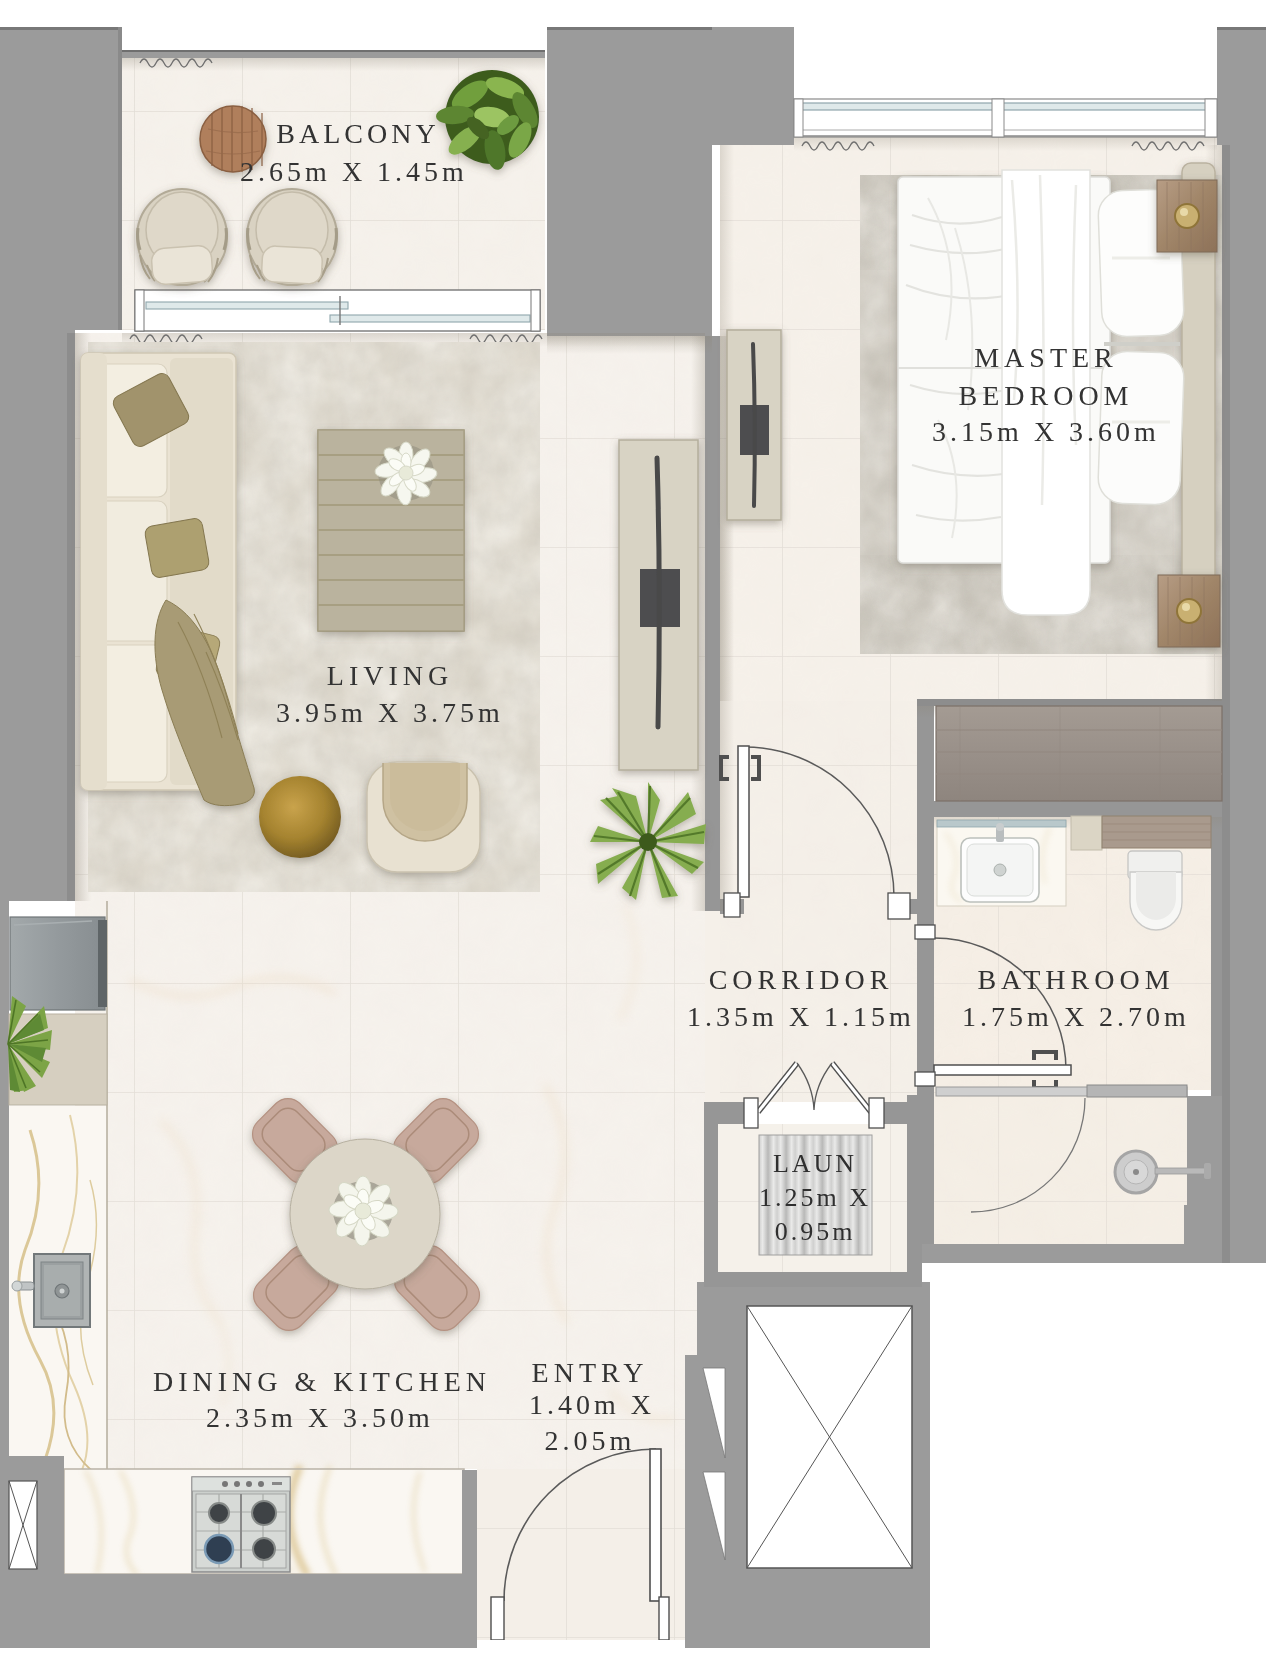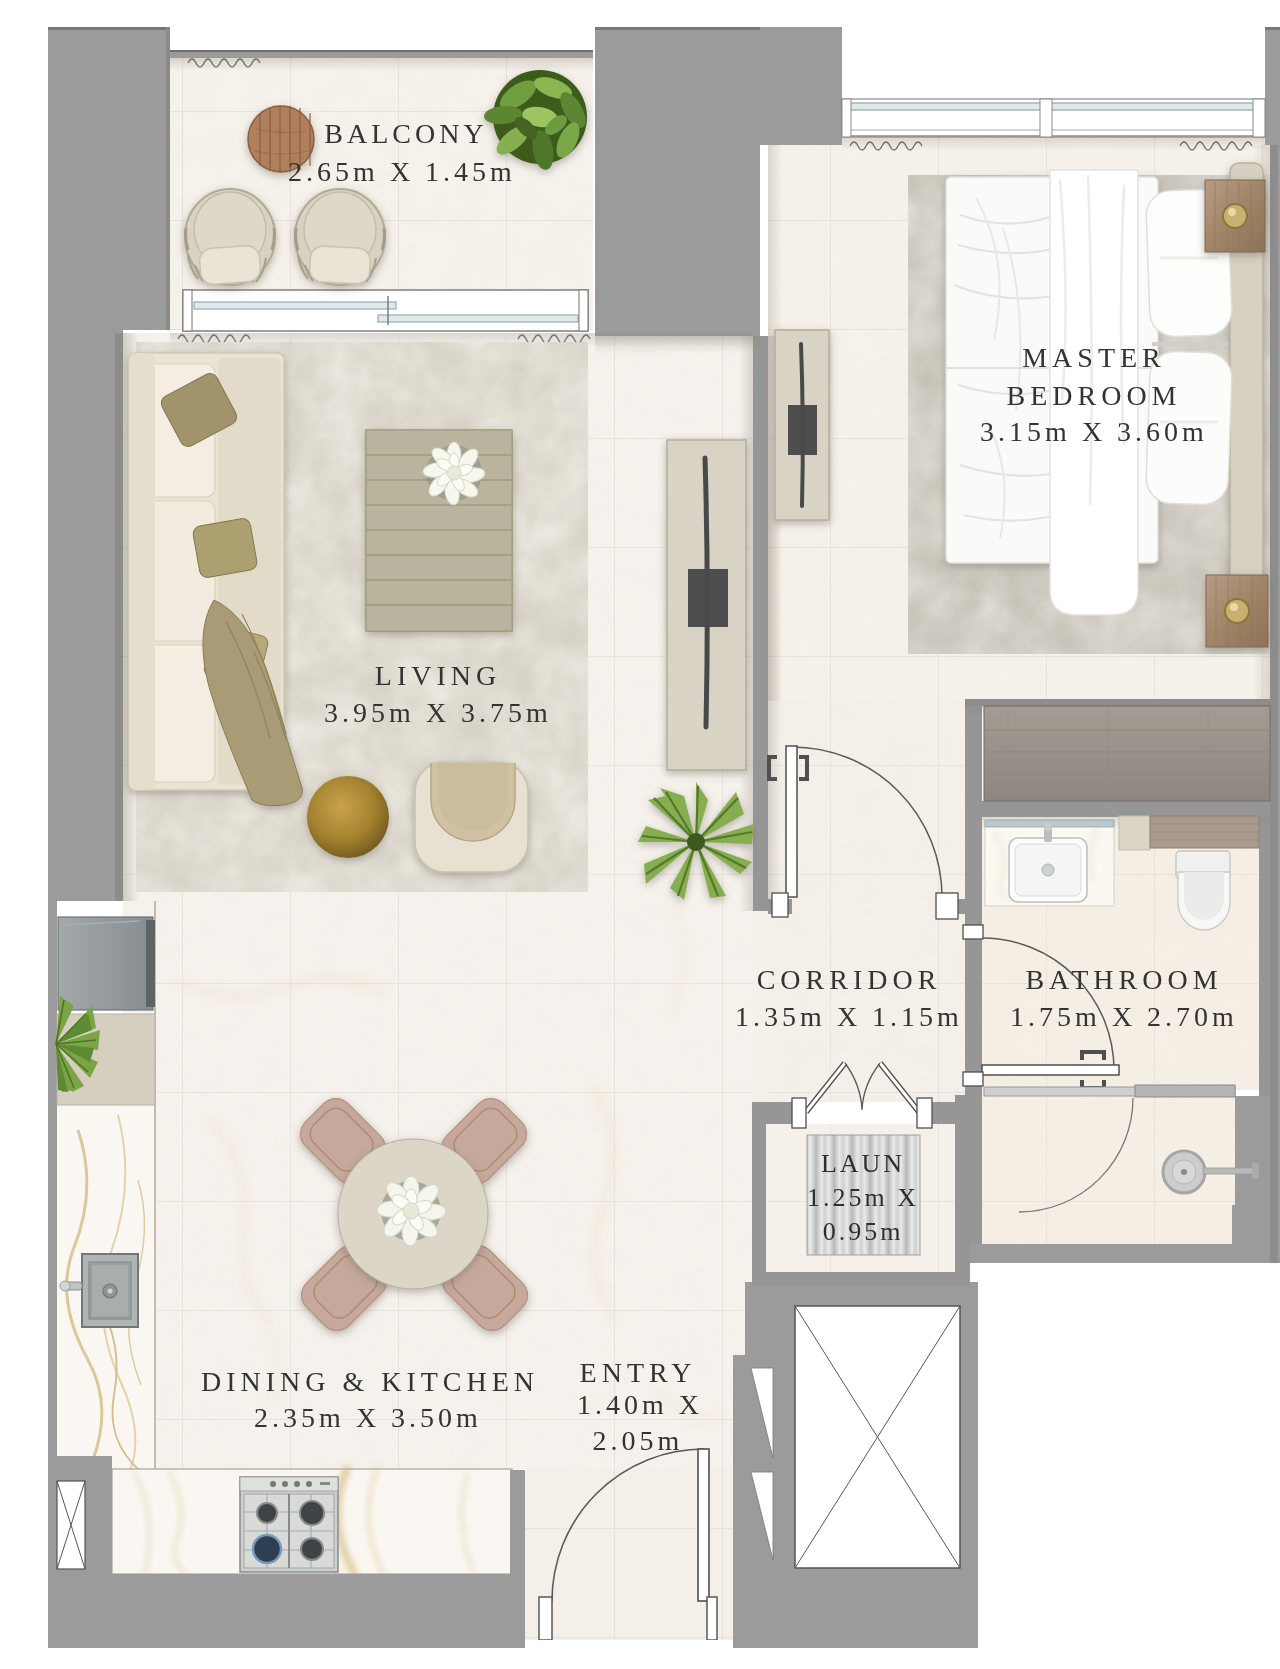--- a/index.html
+++ b/index.html
@@ -1,15 +1,15 @@
 <!DOCTYPE html>
 <html><head><meta charset="utf-8">
 <style>
 html,body{margin:0;padding:0;background:#fff;}
-#plan{width:1120px;height:1669px;position:relative;font-family:"Liberation Serif",serif;margin-left:48px;}
+#plan{width:1120px;height:1669px;position:relative;font-family:"Liberation Serif",serif;}
 svg{display:block}
 </style></head><body>
 <div id="plan">
 <svg width="1280" height="1669" viewBox="0 0 1280 1669">
 <defs>
 <pattern id="tile" width="108" height="109" patternUnits="userSpaceOnUse" x="26" y="2">
   <rect width="108" height="109" fill="none"></rect>
   <path d="M0,0 H108 M0,0 V109" stroke="#ddd8d1" stroke-width="1.6" fill="none"></path>
 </pattern>
 <filter id="rugnoise" x="-5%" y="-5%" width="110%" height="110%">

